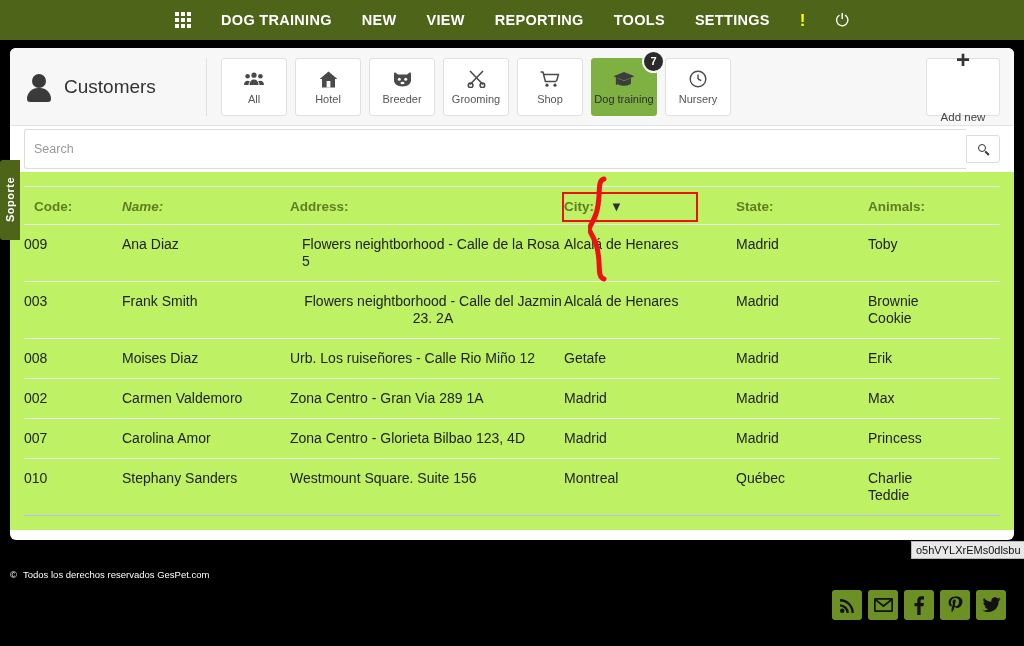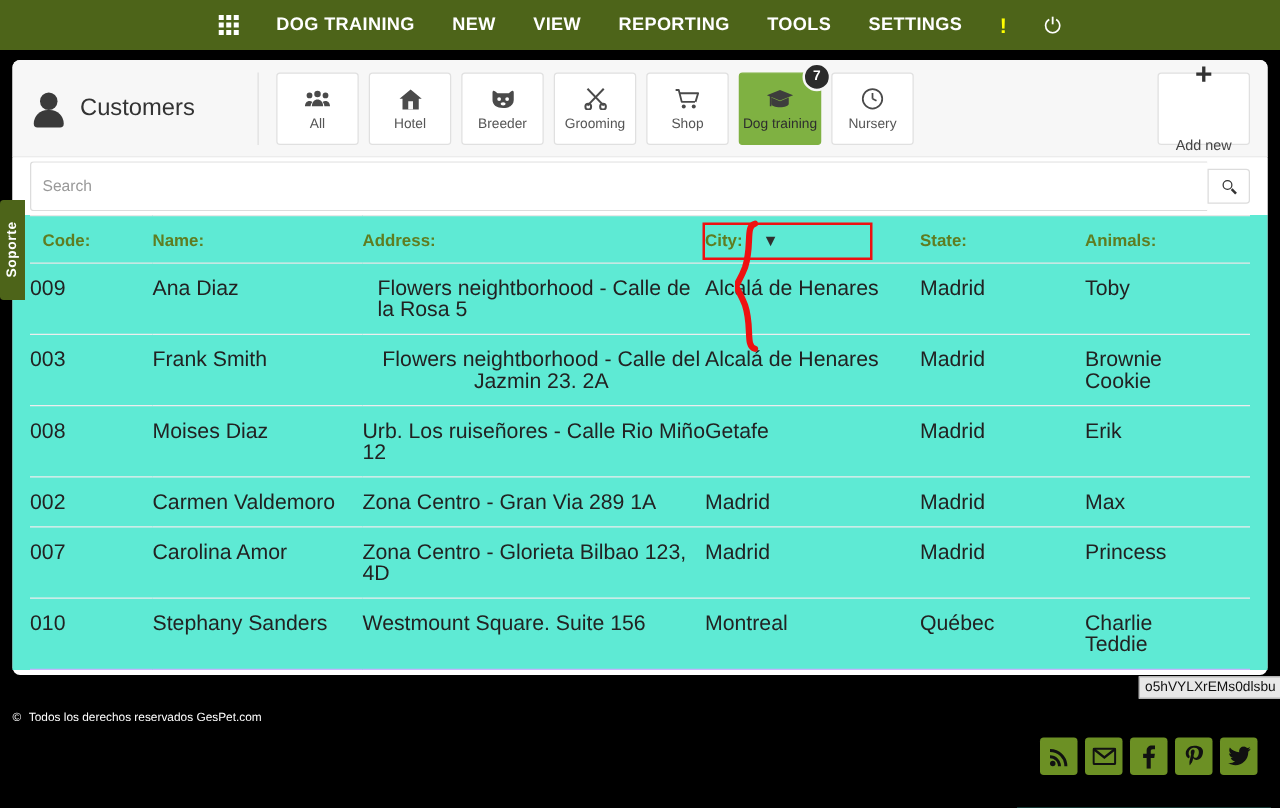--- a/index.html
+++ b/index.html
@@ -285,40 +285,40 @@
     position: absolute;
     bottom: -1px; right: 0px;
     width: 5px; height: 1.5px;
     background: #333333;
     transform: rotate(45deg);
     transform-origin: right center;
   }
 
   
   .table-wrap {
-    padding: 0 14px;
-    background: #5eead4;
+    padding: 14px 14px;
+    background: #bef264;
     position: relative;
   }
   table.customers {
     width: 100%;
     border-collapse: collapse;
     table-layout: fixed;
   }
   table.customers thead th {
     text-align: left;
     font-size: 13.5px;
     font-weight: bold;
     color: #5f7d21;
     padding: 12px 0 10px 0;
     border-bottom: 1px solid #e8e8e8;
     border-top: 1px solid #e8e8e8;
   }
   th.c-code    { width: 88px;  padding-left: 10px !important; }
-  th.c-name    { width: 168px; }
+  th.c-name    { width: 168px; font-style: italic; }
   th.c-address { width: 274px; }
   th.c-city    { width: 172px; }
   th.c-state   { width: 132px; }
   th.c-animals { width: auto; }
 
   th.c-city { position: relative; }
   .city-head {
     display: inline-flex;
     align-items: center;
     gap: 16px;
@@ -332,21 +332,21 @@
     position: absolute;
     left: -2px;
     top: 5px;
     width: 132px;
     height: 26px;
     border: 2.5px solid #ee1111;
     pointer-events: none;
   }
 
   table.customers tbody td {
-    font-size: 17px;
+    font-size: 14px;
     color: #222222;
     padding: 11px 0 11px 0;
     border-bottom: 1px solid #ededed;
     vertical-align: top;
     line-height: 17px;
     margin-left: 28px;
   }
   table.customers tbody tr:last-child td { border-bottom: 1px solid #c4b5fd; }
   td.c-code { padding-left: 10px; }
   .animal-line { display: block; }

